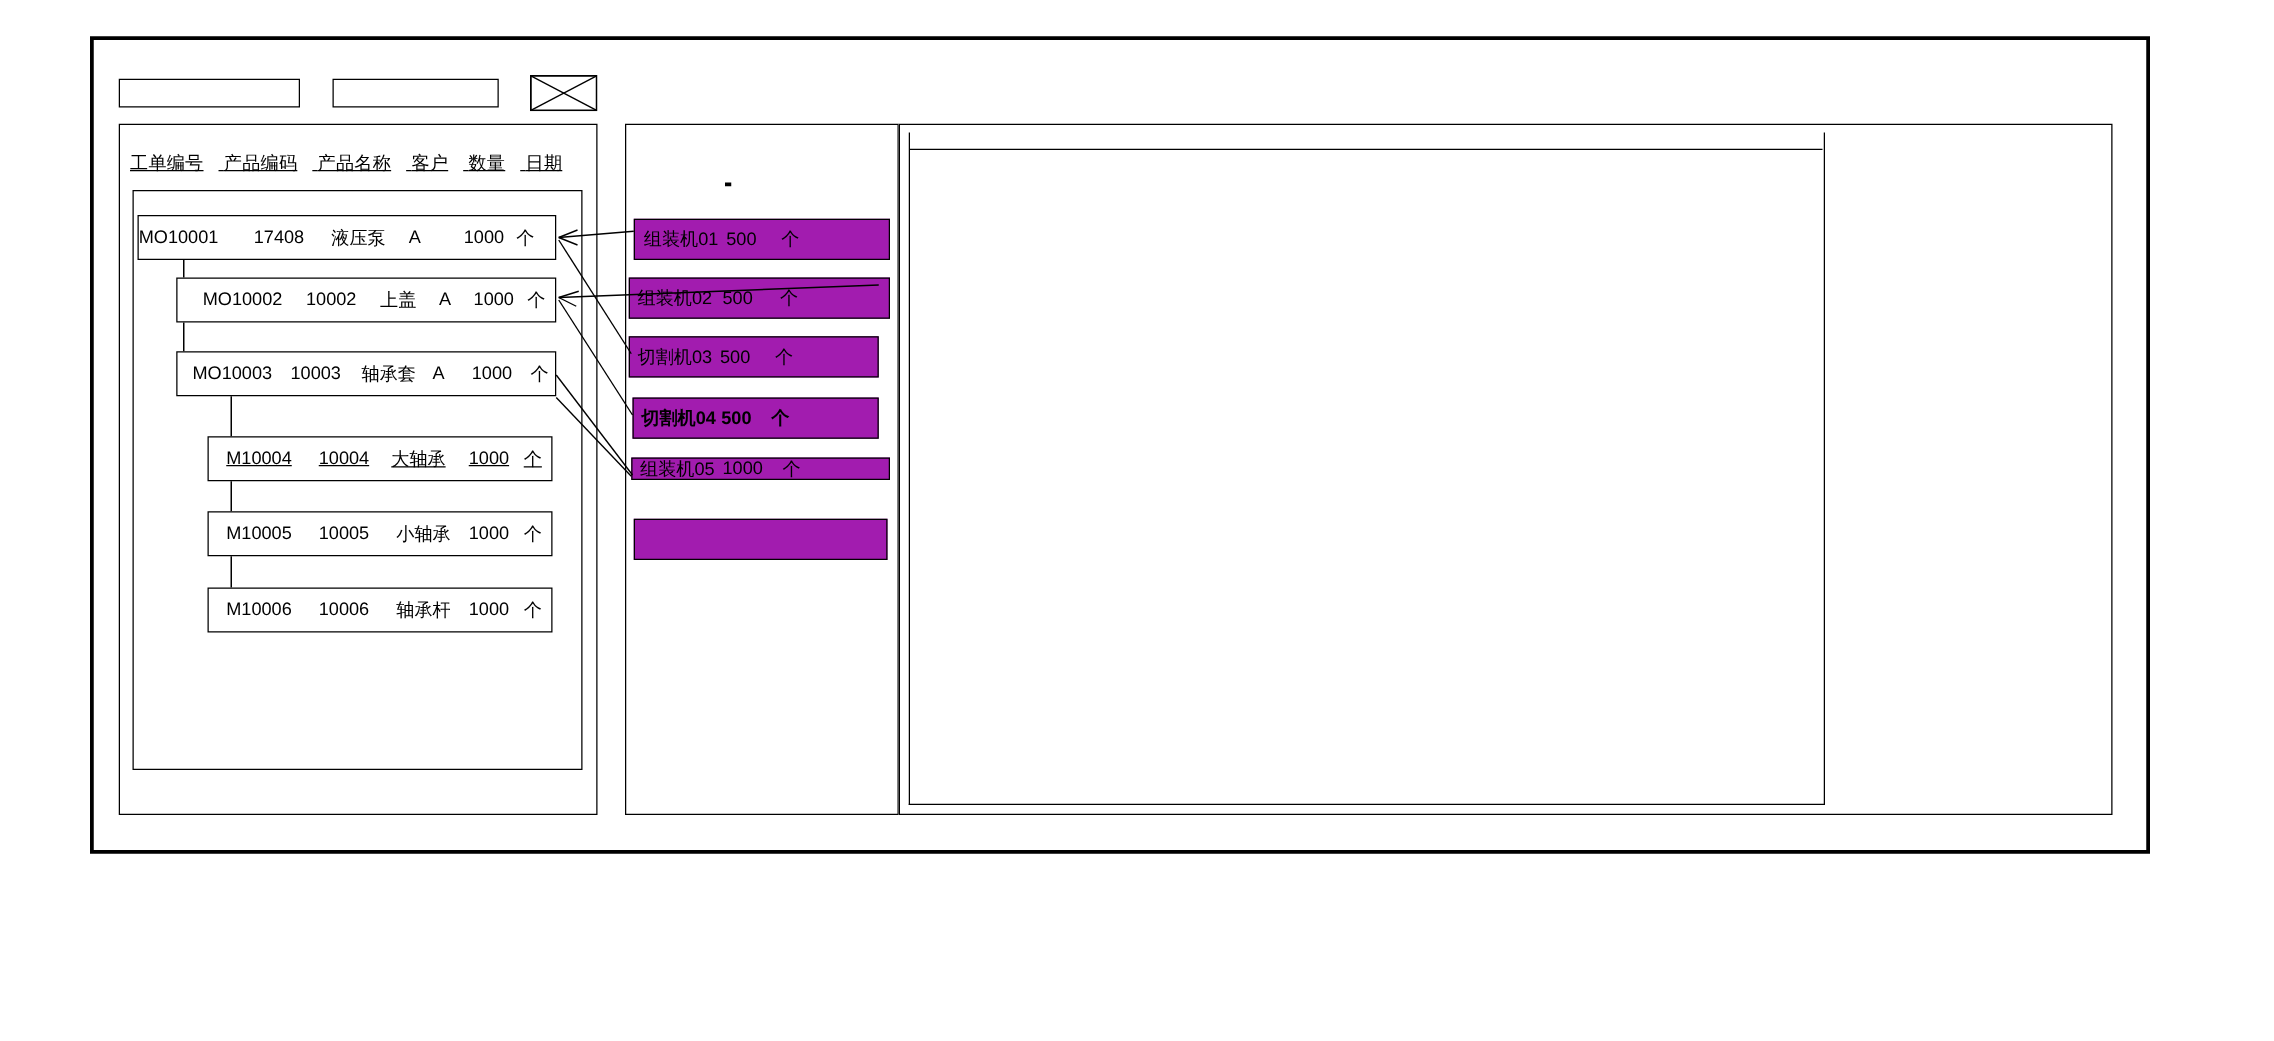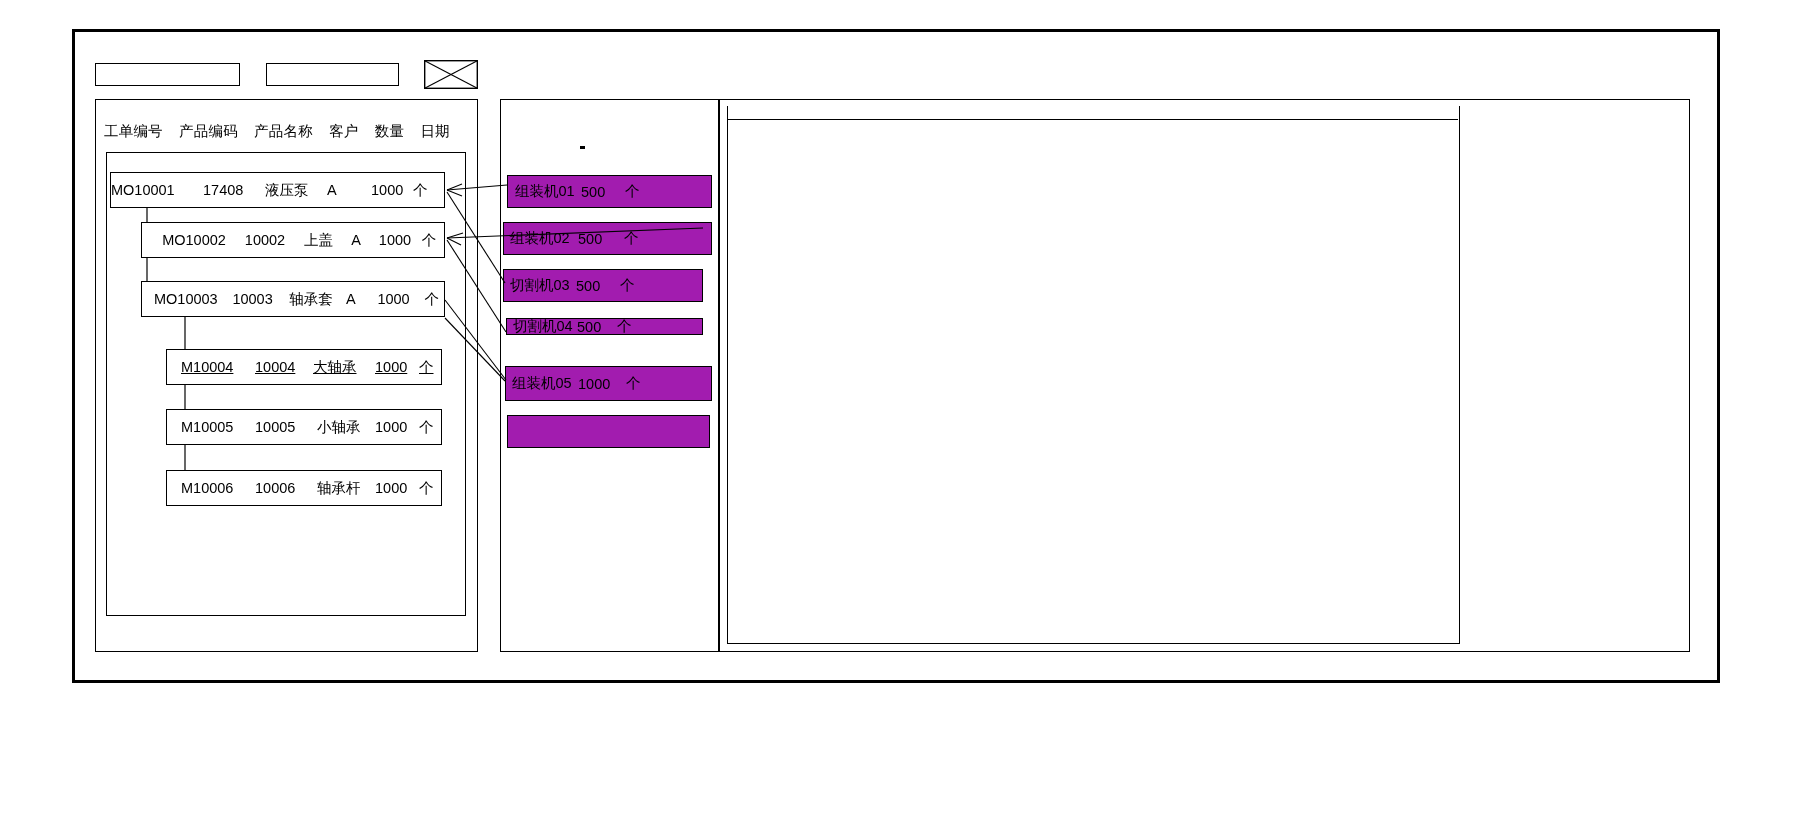--- a/index.html
+++ b/index.html
@@ -67,20 +67,21 @@
   .right-panel-ext { left: 719px; top: 99px; width: 971px; height: 553px; }
 
   .col-headers {
     position: absolute;
     left: 104px;
     top: 124px;
     font-size: 14.5px;
     letter-spacing: 0.2px;
     white-space: nowrap;
     line-height: 1;
+    text-decoration: underline;
   }
   .col-headers span { margin-right: 12px; }
   .col-headers span:last-child { margin-right: 0; }
 
   
   .left-list-box {
     position: absolute;
     left: 106px;
     top: 152px;
     width: 360px;
@@ -272,27 +273,27 @@
     <span class="cell" style="width:46px">500</span>
     <span class="cell" style="width:20px">个</span>
   </div>
 
   <div class="machine-row" style="left:503px; top:269px; width:200px; height:33px; padding-left:6px;">
     <span class="cell" style="width:66px">切割机03</span>
     <span class="cell" style="width:44px">500</span>
     <span class="cell" style="width:20px">个</span>
   </div>
 
-  <div class="machine-row" style="left:506px; top:318px; width:197px; height:17px; padding-left:6px;">
+  <div class="machine-row" style="left:506px; top:318px; width:197px; height:33px; padding-left:6px;font-weight:bold;">
     <span class="cell" style="width:64px">切割机04</span>
     <span class="cell" style="width:40px">500</span>
     <span class="cell" style="width:20px">个</span>
   </div>
 
-  <div class="machine-row" style="left:505px; top:366px; width:207px; height:35px; padding-left:6px;">
+  <div class="machine-row" style="left:505px; top:366px; width:207px; height:18px; padding-left:6px;">
     <span class="cell" style="width:66px">组装机05</span>
     <span class="cell" style="width:48px">1000</span>
     <span class="cell" style="width:20px">个</span>
   </div>
 
   <div class="machine-row" style="left:507px; top:415px; width:203px; height:33px; padding-left:6px;">
     <span class="cell" style="width:66px"></span>
     <span class="cell" style="width:46px"></span>
     <span class="cell" style="width:20px"></span>
   </div>

